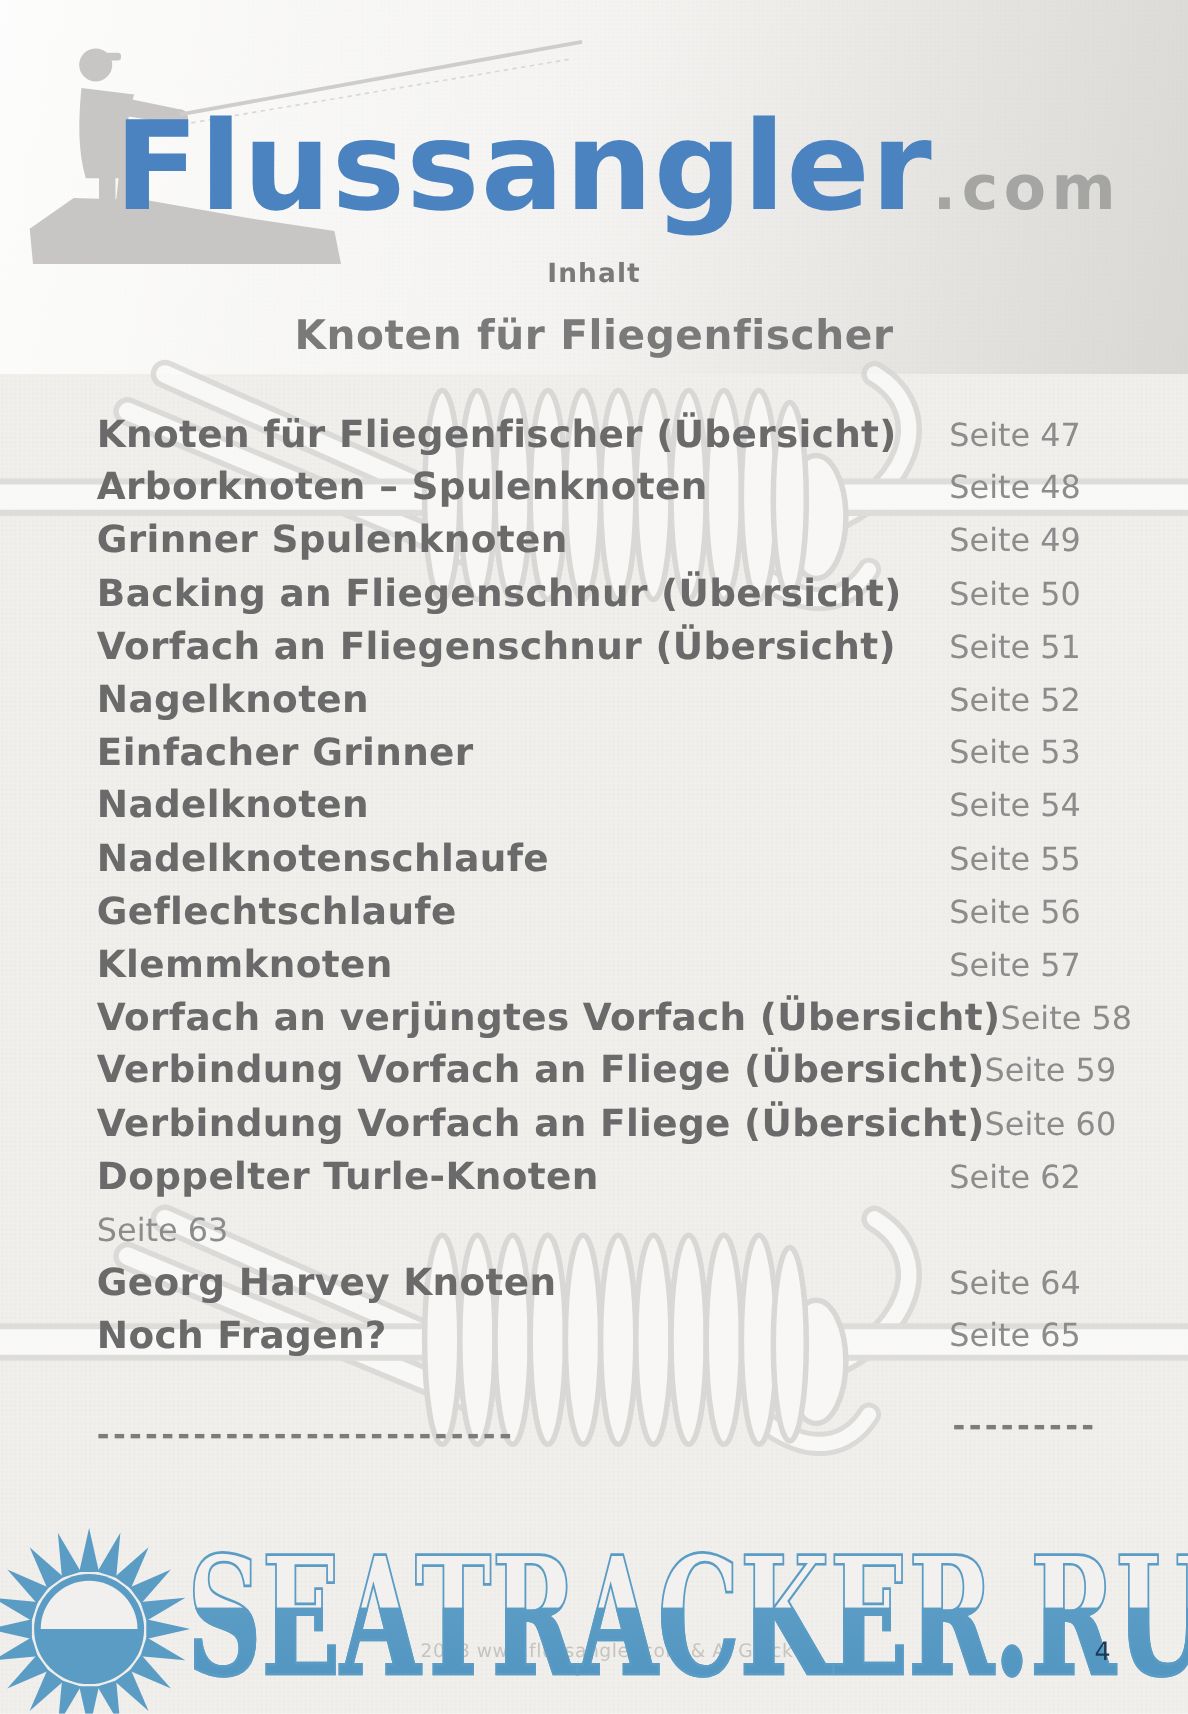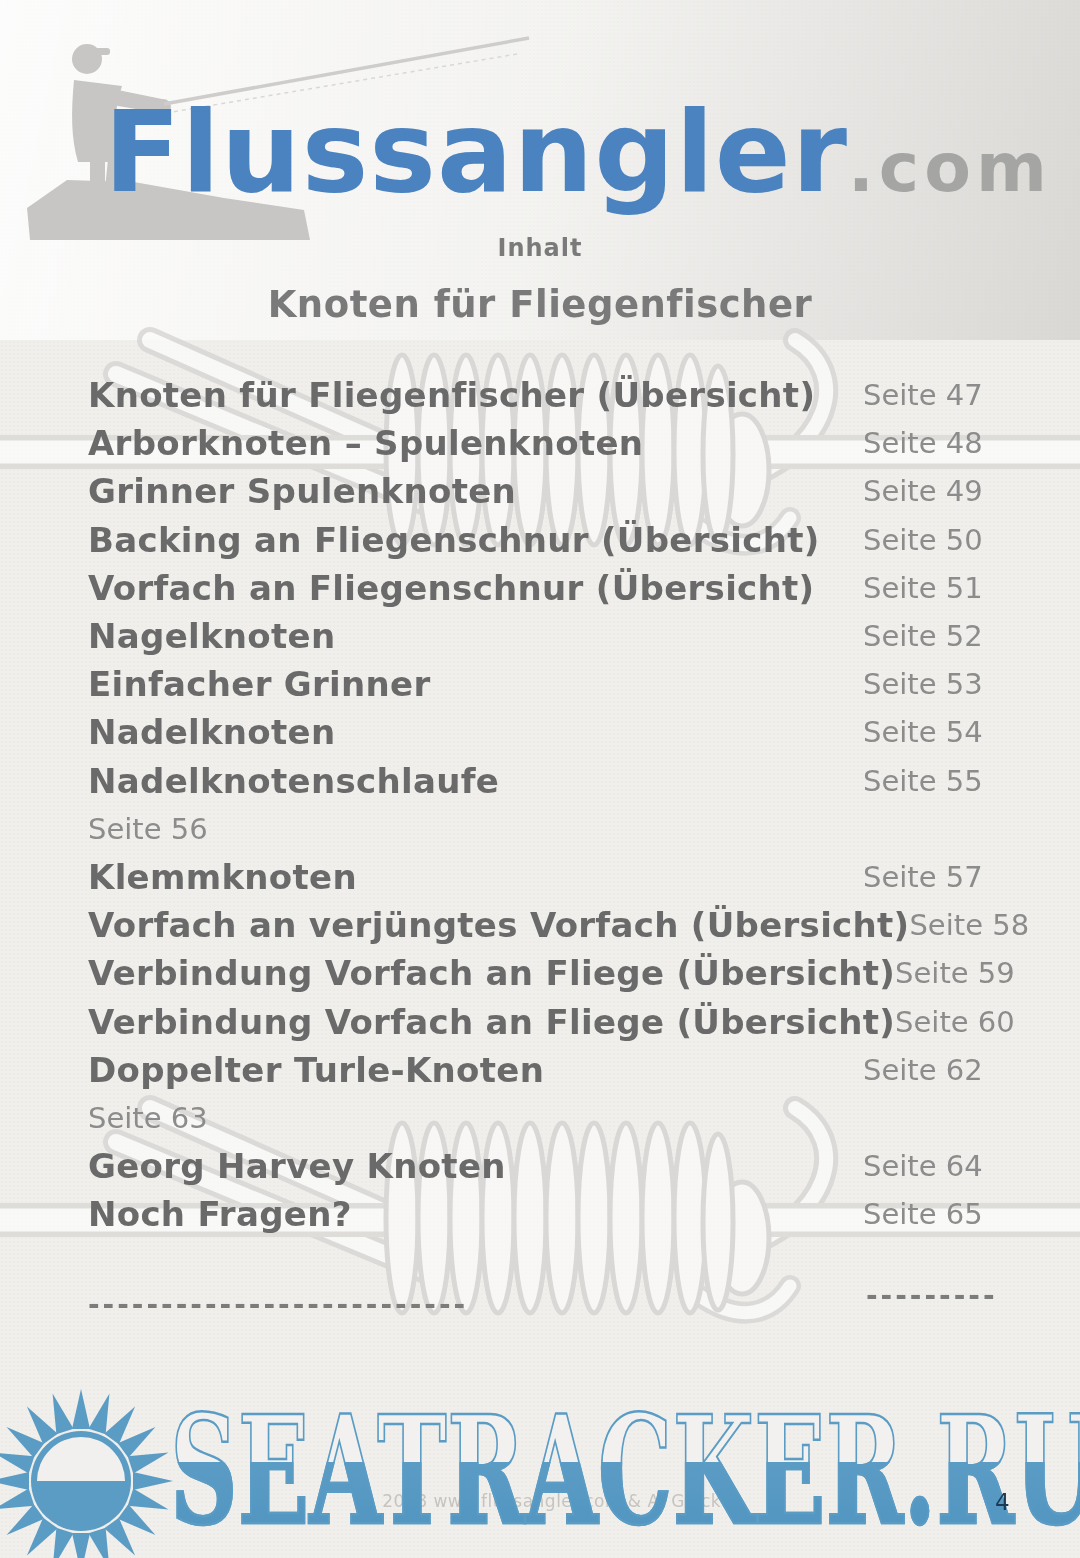--- a/index.html
+++ b/index.html
@@ -14,21 +14,21 @@
     position:absolute; top:0; left:0; width:1080px; height:340px;
     background: linear-gradient(102deg, rgba(255,255,255,0.85) 0%, rgba(255,255,255,0.25) 50%, rgba(198,197,194,0.55) 100%);
   }
   .bg-knots { position:absolute; left:0; top:0; width:1080px; height:1558px; }
   .fisher-svg { position:absolute; left:12px; top:12px; width:545px; height:230px; }
   .wordmark {
     position:absolute; left:104px; top:88px;
     display:flex; align-items:baseline; white-space:nowrap;
   }
   .brand { font-size:112px; font-weight:bold; letter-spacing:1px; color:#4b83c0; line-height:1.15; }
-  .suffix { font-size:68px; font-weight:bold; letter-spacing:5px; color:#a5a5a3; }
+  .suffix { font-size:56px; font-weight:bold; letter-spacing:5px; color:#a5a5a3; }
   .titles { position:absolute; top:234px; left:0; width:1080px; text-align:center; color:#7a7a7a; }
   .t1 { font-size:24px; font-weight:bold; letter-spacing:1px; }
   .t2 { font-size:37px; font-weight:bold; letter-spacing:0.5px; margin-top:21px; }
   .toc { position:absolute; left:88px; top:371px; width:897px; }
   .toc-row { height:48.2px; display:flex; align-items:center; }
   .toc-label { flex:1; font-weight:bold; font-size:34px; color:#6a6a6a; letter-spacing:0.3px; white-space:nowrap; }
   .toc-page { width:122px; font-size:29px; color:#8c8c8c; white-space:nowrap; }
   .dashes-left {
     position:absolute; left:88px; top:1288px;
     font-size:28px; font-weight:bold; color:#7c7c7c; letter-spacing:3px; white-space:nowrap;
@@ -159,20 +159,21 @@
         <span class="toc-label">Nadelknoten</span>
         <span class="toc-page">Seite 54</span>
       </div>
 
       <div class="toc-row">
         <span class="toc-label">Nadelknotenschlaufe</span>
         <span class="toc-page">Seite 55</span>
       </div>
 
       <div class="toc-row">
+        <span class="toc-label">Geflechtschlaufe</span>
         <span class="toc-page">Seite 56</span>
       </div>
 
       <div class="toc-row">
         <span class="toc-label">Klemmknoten</span>
         <span class="toc-page">Seite 57</span>
       </div>
 
       <div class="toc-row">
         <span class="toc-label">Vorfach an verjüngtes Vorfach (Übersicht)</span>

